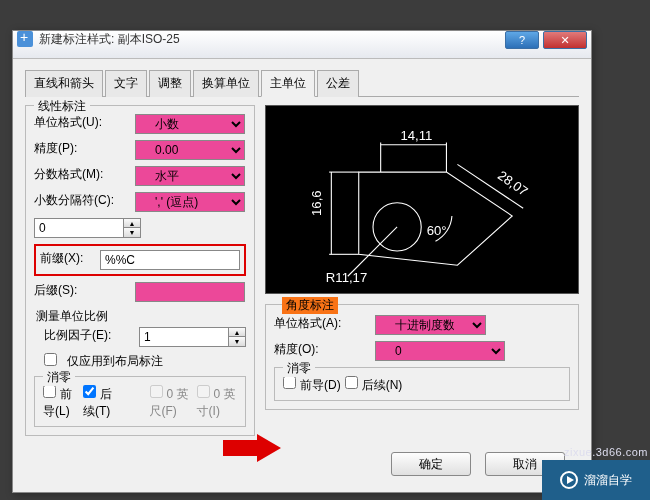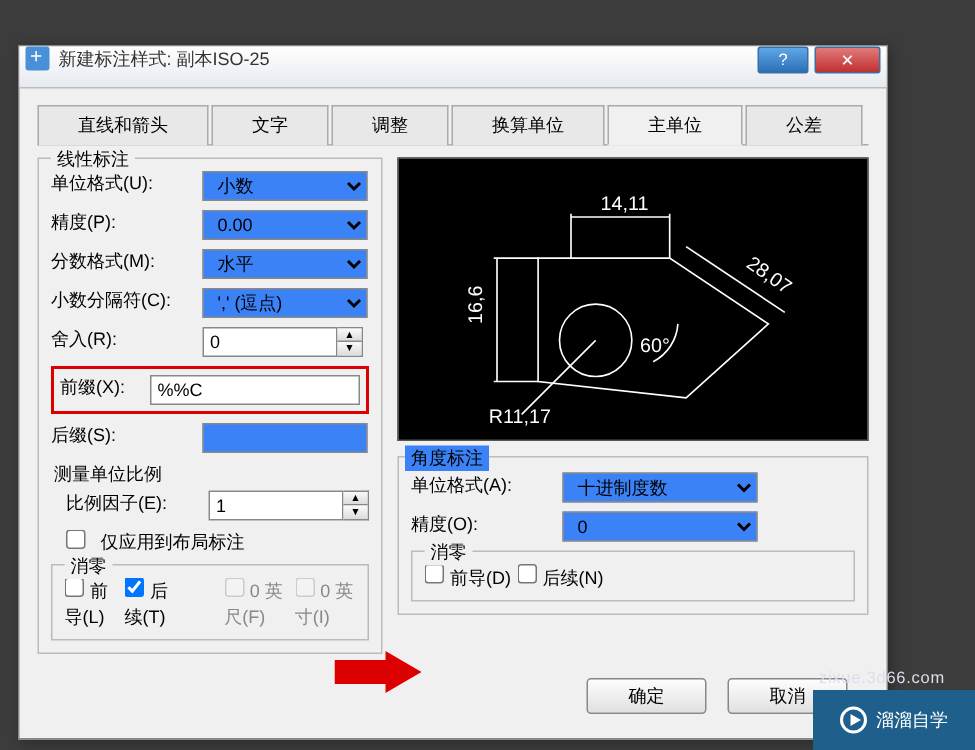--- a/index.html
+++ b/index.html
@@ -8,52 +8,52 @@
 .titlebar { background: linear-gradient(#fff,#e6e9ef); height: 28px; display: flex; padding: 0 4px; border-bottom: 1px solid #bbb; }
 .titlebar .icon { width: 16px; height: 16px; background: #4a90d9; border-radius: 2px; margin-right: 6px; position: relative; }
 .titlebar .icon:before { content: "+"; color: #fff; position: absolute; left: 3px; top: -2px; font-size: 14px; }
 .titlebar .title { flex: 1; color: #333; }
 .titlebar .winbtns { display: flex; gap: 4px; }
 .winbtn { width: 34px; height: 18px; border: 1px solid #3a6ea5; border-radius: 2px; display: flex; align-items: center; justify-content: center; color: #fff; font-size: 11px; }
 .helpbtn { background: linear-gradient(#5fa7e6,#2c6fb7); }
 .closebtn { background: linear-gradient(#e07a7a,#c23030); width: 44px; }
 .content { padding: 10px 12px 12px 12px; }
 .tabs { display: flex; border-bottom: 1px solid #aaa; }
-.tab { padding: 4px 26px; border: 1px solid #aaa; border-bottom: none; background: #e8e8e8; margin-right: 2px; cursor: pointer; position: relative; top: 1px; }
+.tab { padding: 4px 8px; border: 1px solid #aaa; border-bottom: none; background: #e8e8e8; margin-right: 2px; cursor: pointer; position: relative; top: 1px; }
 .tab.active { background: #f0f0f0; border-bottom: 1px solid #f0f0f0; }
 .panel { display: flex; padding-top: 8px; gap: 10px; }
 .leftcol { width: 230px; }
 .rightcol { flex: 1; }
 .group { border: 1px solid #bbb; margin-bottom: 6px; padding: 8px; position: relative; }
 .group-title { position: absolute; top: -8px; left: 8px; background: #f0f0f0; padding: 0 4px; }
 .row { display: flex; align-items: flex-start; margin-bottom: 6px; gap: 6px; }
 .row .lbl { width: 95px; }
-select, input.txt { border: 1px solid #888; background: #3b82f6; height: 20px; padding: 0 5px; }
+select, input.txt { border: 1px solid #888; background: #ec4899; height: 20px; padding: 0 15px; }
 select { width: 110px; }
 input.txt { width: 110px; }
 .spin { display: flex; }
 .spin input { width: 90px; border: 1px solid #888; height: 20px; padding: 0 4px; }
 .spin .arrows { display: flex; flex-direction: column; border: 1px solid #888; border-left: none; }
 .spin .arrows span { width: 16px; height: 9px; background: linear-gradient(#fafafa,#dcdcdc); font-size: 7px; display: flex; align-items: center; justify-content: center; }
 .spin .arrows span:first-child { border-bottom: 1px solid #888; }
 .hilite { border: 2px solid #d00; padding: 4px 4px; margin-bottom: 6px; }
 .hilite .row { margin-bottom: 0; }
 .hilite input.wide { width: 140px; border: 1px solid #888; height: 20px; padding: 0 4px; }
 .cb { margin-right: 4px; }
 .preview { width: 100%; height: 189px; background: #000; border: 1px solid #555; margin-bottom: 10px; position: relative; padding-left: 16px; }
 .ang-group { border: 1px solid #bbb; padding: 10px 8px 8px 8px; position: relative; }
-.ang-title { position: absolute; top: -8px; left: 4px; background: #3b82f6; padding: 0 4px; }
+.ang-title { position: absolute; top: -8px; left: 16px; background: #f97316; padding: 0 4px; }
 .btnrow { display: flex; justify-content: flex-end; gap: 14px; padding: 10px 14px 4px 0; }
 .btn { width: 80px; height: 24px; border: 1px solid #888; background: linear-gradient(#fdfdfd,#e0e0e0); border-radius: 3px; display: flex; align-items: center; justify-content: center; cursor: pointer; }
 .arrow-ind { position: absolute; bottom: 30px; left: 210px; }
 .arrow-ind svg { display: block; }
 .watermark { position: absolute; right: 0; bottom: 0; width: 108px; height: 40px; background: #1f5f8b; color: #fff; display: flex; align-items: center; justify-content: center; gap: 6px; font-size: 14px; }
 .watermark .play { width: 18px; height: 18px; border: 2px solid #fff; border-radius: 50%; display: flex; align-items: center; justify-content: center; }
 .watermark .play:before { content: ""; border-left: 7px solid #fff; border-top: 4px solid transparent; border-bottom: 4px solid transparent; margin-left: 2px; }
-.wmurl { position: absolute; right: 20px; bottom: 42px; color: #dde; font-size: 11px; letter-spacing: .5px; }
+.wmurl { position: absolute; right: 2px; bottom: 42px; color: #dde; font-size: 11px; letter-spacing: .5px; }
 .subgroup { border: 1px solid #bbb; padding: 8px 8px 6px 8px; position: relative; margin-top: 4px; }
 .subgroup .st { position: absolute; top: -8px; left: 8px; background: #f0f0f0; padding: 0 4px; }
 .cbcol { display: flex; flex-direction: row; gap: 4px; }
 .cbrow { display: flex; gap: 30px; }
 </style>
 </head>
 <body>
 
 <div class="dialog">
   <div class="titlebar">
@@ -94,21 +94,20 @@
             <div class="lbl">分数格式(M):</div>
             <select><option>水平</option></select>
           </div>
 
           <div class="row">
             <div class="lbl">小数分隔符(C):</div>
             <select><option>','  (逗点)</option></select>
           </div>
 
           <div class="row">
-            <div class="lbl">舍入(R):</div>
             <div class="spin">
               <input value="0" style="">
               <div class="arrows">
                   <span>▲</span>
                   <span>▼</span>
                 </div>
             </div>
           </div>
 
           <div class="hilite">
@@ -178,21 +177,21 @@
               <text x="40" y="155">R11,17</text>
               <text x="132" y="112">60°</text>
             </g>
           </svg>
         </div>
 
         <div class="ang-group">
           <div class="ang-title">角度标注</div>
           <div class="row">
             <div class="lbl">单位格式(A):</div>
-            <select style="width:130px"><option>十进制度数</option></select>
+            <select style="width:111px"><option>十进制度数</option></select>
           </div>
           <div class="row">
             <div class="lbl">精度(O):</div>
             <select style="width:130px"><option>0</option></select>
           </div>
           <div class="subgroup">
             <div class="st">消零</div>
             <div class="cbcol">
               <label><input type="checkbox" class="cb" style=""><span>前导(D)</span></label>
               <label><input type="checkbox" class="cb" style=""><span>后续(N)</span></label>

